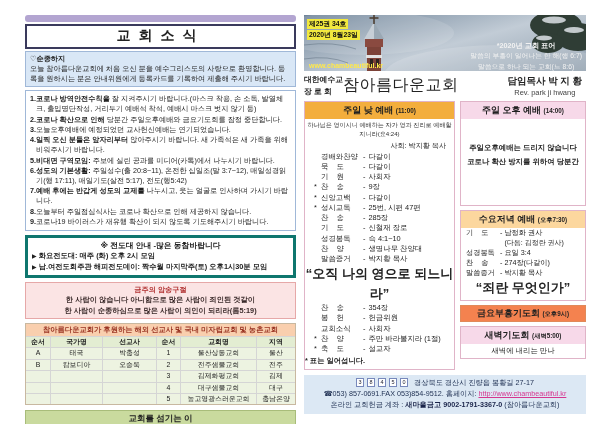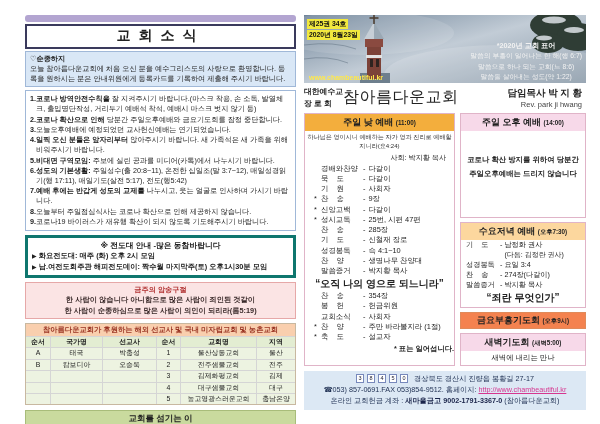--- a/index.html
+++ b/index.html
@@ -31,50 +31,50 @@
   .mrow{display:grid;grid-template-columns:24px 52px 54px 24px 76px 1fr;}
   .mc{background:#edf3e1;border-top:1px solid #d5d5d5;border-left:1px solid #d5d5d5;
       text-align:center;font-size:6.9px;line-height:1.5;min-height:10px;}
   .mc:first-child{border-left:none;}
   .mhead .mc{font-weight:bold;background:#e3edd2;}
   .servants{margin-top:5px;border:1px solid #a8bc7a;}
   .servants-title{background:#c9da9e;font-weight:bold;text-align:center;font-size:8.5px;padding:2px 0;}
   .servants-body{display:flex;background:#f7faec;padding:3px 4px;font-size:7.4px;line-height:1.5;}
   
   .right-page{position:absolute;left:304px;top:15px;width:282px;}
-  .photo{position:relative;height:68px;overflow:hidden;text-decoration:underline;}
+  .photo{position:relative;height:56px;overflow:hidden;text-decoration:underline;}
   .photo svg{position:absolute;left:0;top:0;}
   .badges{position:absolute;left:3px;top:4px;}
   .badge{display:table;background:#f2e93e;color:#111;font-size:6.8px;font-weight:bold;
          padding:0 2px;line-height:1.45;margin-bottom:1px;}
   .slogans{position:absolute;right:4px;top:25px;text-align:center;color:#f2f2f2;
            font-size:6.8px;line-height:1.55;}
   .slogan-title{font-weight:bold;font-size:7.2px;}
   .website{position:absolute;left:5px;bottom:2px;color:#ffe94a;font-size:7px;font-weight:bold;}
   .name-row{display:flex;align-items:center;margin-top:3px;}
   .denom{font-size:7.8px;font-weight:bold;line-height:1.5;}
   .church-name{font-size:16px;font-weight:normal;letter-spacing:.5px;}
-  .pastor{margin-left:auto;text-align:right;padding-right:4px;}
+  .pastor{margin-left:auto;text-align:center;padding-right:4px;}
   .pastor-kr{font-size:9.5px;font-weight:bold;}
   .pastor-en{font-size:7.5px;color:#444;}
   .worship-row{display:flex;gap:5px;margin-top:4px;align-items:stretch;}
   .wcol-left{width:149px;border:1px solid #e0b4c8;padding-bottom:3px;}
   .wcol-right{flex:1;display:flex;flex-direction:column;gap:4px;}
   .whead{text-align:center;font-weight:bold;font-size:9px;padding:2px 0;}
   .whead .t2{font-size:6.3px;}
   .orange{background:#f3ae3d;} .pinkh{background:#f7d9e9;}
   .wedh{background:#fcd79e;} .frih{background:#f4824f;padding:1px 0;}
   .sverse{font-size:6.1px;text-align:center;color:#333;padding:2px 2px 1px;line-height:1.35;}
   .presider{font-size:7.1px;text-align:right;padding:2px 8px 1px 0;}
   .orow{display:flex;font-size:7.4px;line-height:1.38;padding-left:9px;}
   .ostar{width:7px;flex:none;}
   .olabel{width:42px;flex:none;white-space:pre;}
   .odash{flex:none;margin-right:3px;}
-  .sermon{text-align:center;font-weight:bold;font-size:10px;line-height:1.5;}
-  .footnote{text-align:right;font-size:7.3px;font-weight:bold;margin-top:2px;}
+  .sermon{text-align:center;font-weight:bold;font-size:13px;line-height:1.5;}
+  .footnote{text-align:left;font-size:7.3px;font-weight:bold;margin-top:2px;}
   .afternoon{border:1px solid #e0b4c8;height:103px;}
   .notice{font-size:7.4px;font-weight:bold;text-align:center;margin-top:22px;line-height:1.9;}
   .wednesday{border:1px solid #e0b4c8;padding-bottom:2px;}
   .wrow{display:flex;font-size:7.2px;line-height:1.4;padding-left:5px;}
   .wlabel{width:34px;flex:none;white-space:pre;}
   .wdash{flex:none;margin-right:2px;}
   .wvalwrap{flex:1;}
   .wval2{font-size:7px;}
   .friday{border:1px solid #e08a5a;}
   .dawn{border:1px solid #e0b4c8;}
@@ -422,22 +422,22 @@
       <div class="footnote">* 표는 일어섭니다.</div>
     </div>
 
     <div class="wcol-right">
       <div class="afternoon">
         <div class="whead pinkh">
           <span>주일 오후 예배</span>
           <span class="t2">(14:00)</span>
         </div>
         <div class="notice">
+          <div>주일오후예배는 드리지 않습니다</div>
           <div>코로나 확산 방지를 위하여 당분간</div>
-          <div>주일오후예배는 드리지 않습니다</div>
         </div>
       </div>
 
       <div class="wednesday">
         <div class="whead wedh">
           <span>수요저녁 예배</span>
           <span class="t2">(오후7:30)</span>
         </div>
         <div id="wed-items">
       <div class="wrow">

